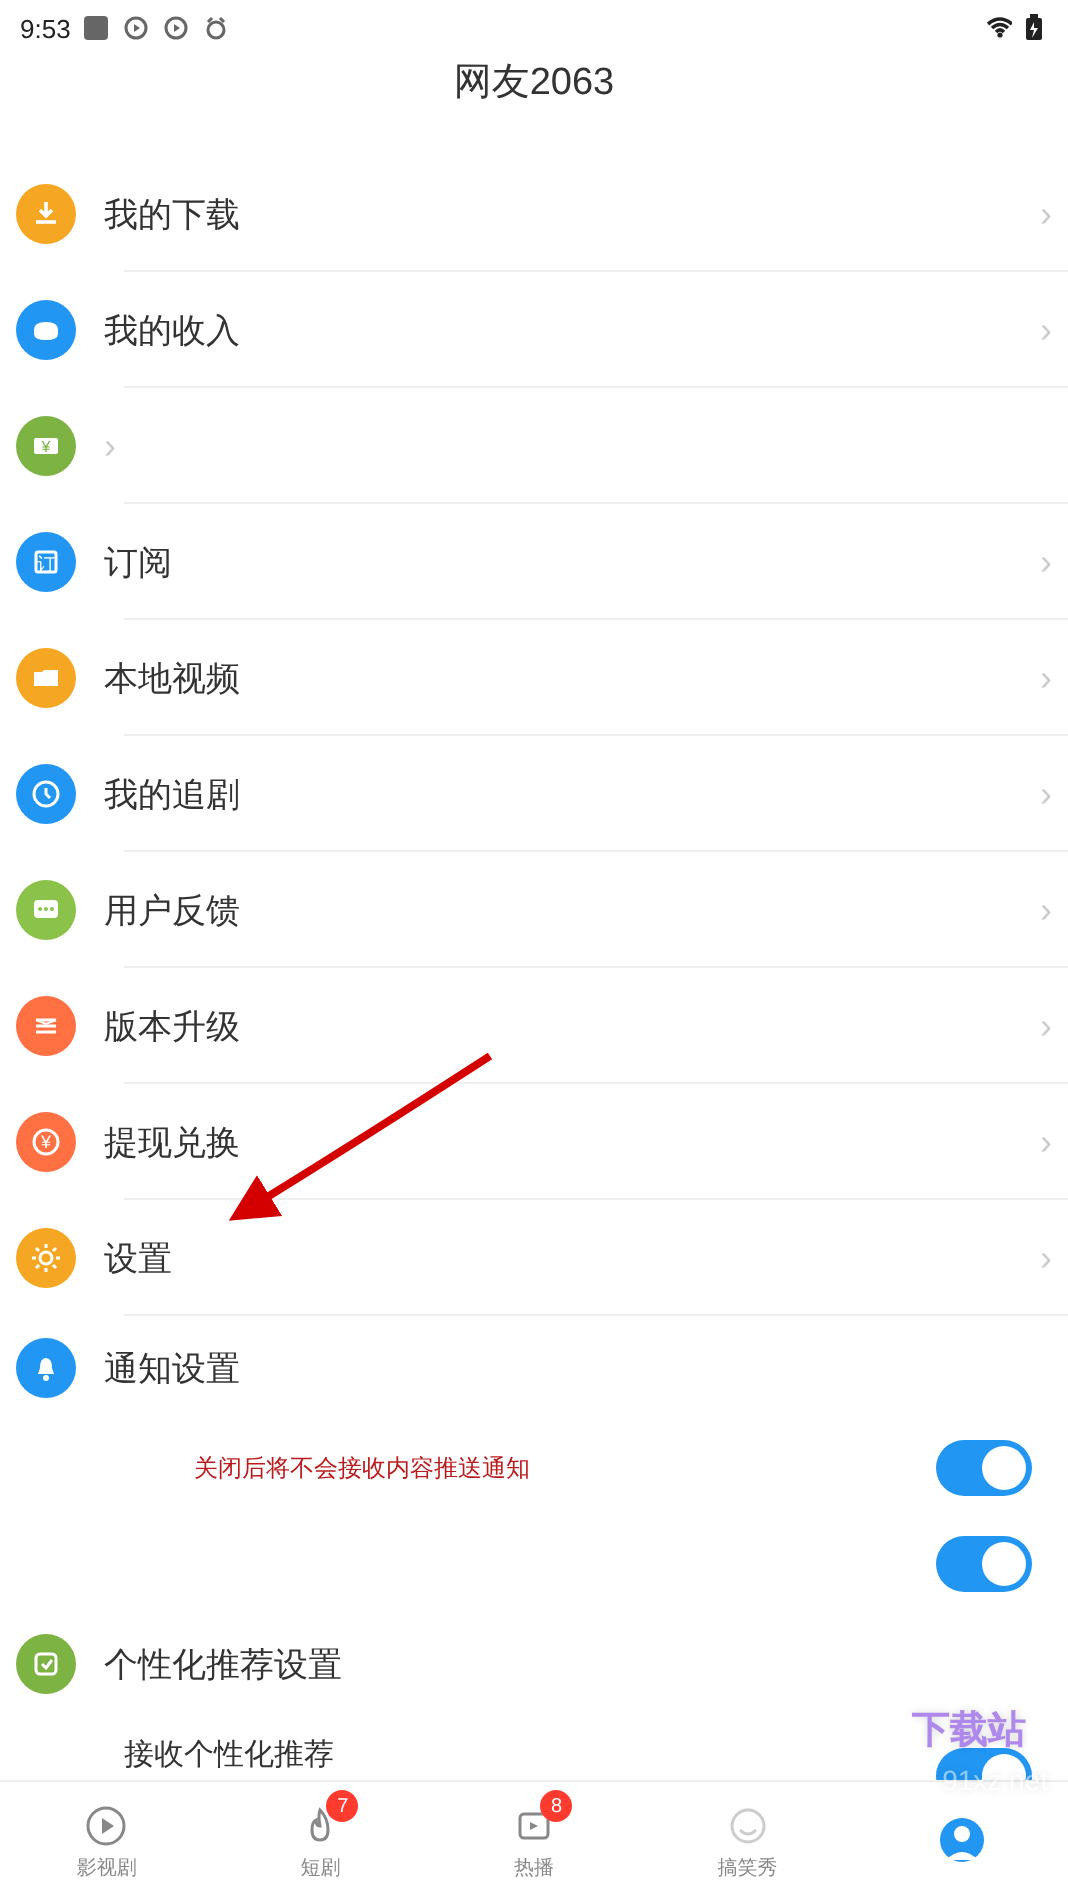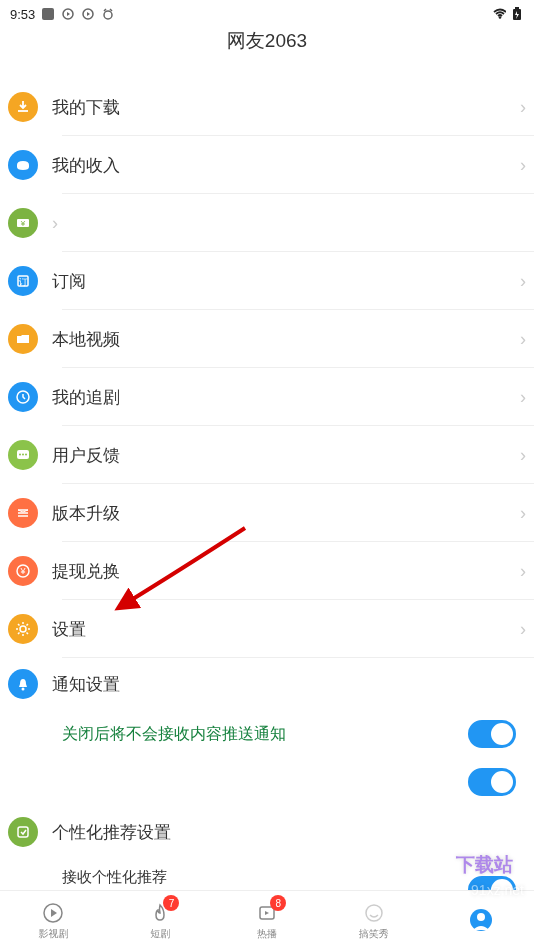--- a/index.html
+++ b/index.html
@@ -67,21 +67,21 @@
       font-size: 18px;
     }
     .sub-row {
       padding: 10px 18px 10px 62px;
       display: flex;
       align-items: center;
       position: relative;
     }
     .sub-text { flex: 1; }
     .sub-title { font-size: 15px; color: #333; margin-bottom: 4px; }
-    .sub-desc { font-size: 16px; color: #15803d; }
+    .sub-desc { font-size: 12px; color: #b91c1c; margin-left: 35px; }
     .toggle {
       width: 48px;
       height: 28px;
       border-radius: 14px;
       background: #2196f3;
       position: relative;
     }
     .toggle::after {
       content: "";
       position: absolute;

